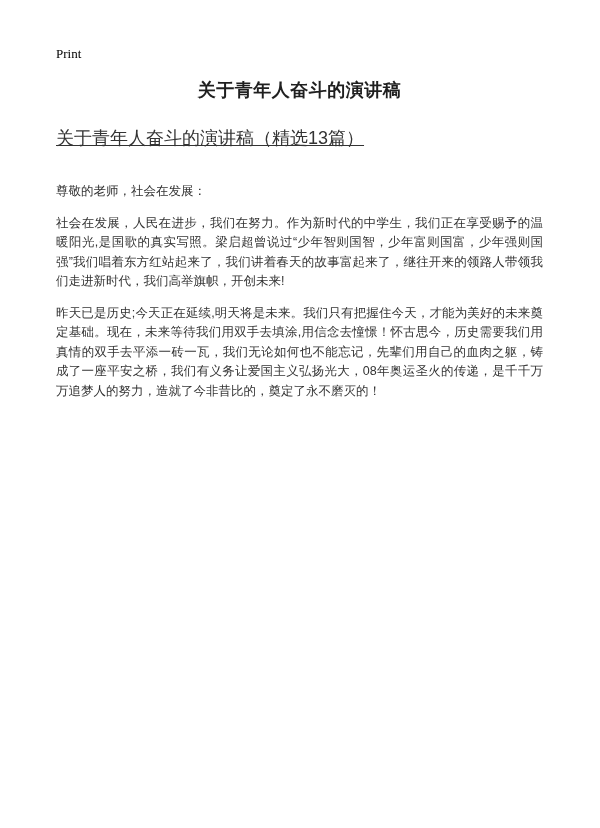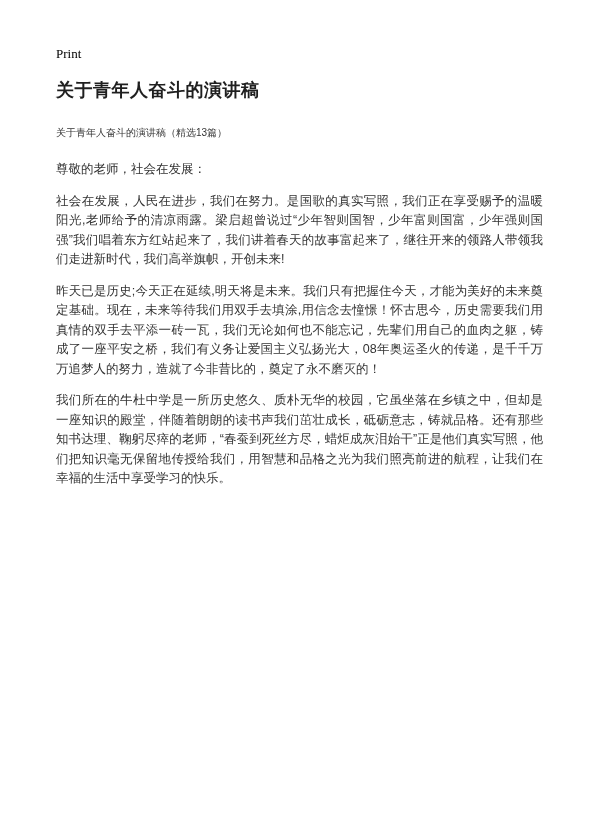--- a/index.html
+++ b/index.html
@@ -21,27 +21,29 @@
     font-family: "Liberation Serif", "DejaVu Serif", serif;
     font-size: 13px;
     color: #000000;
     display: inline-block;
     cursor: pointer;
   }
   .doc-title {
     font-size: 18px;
     font-weight: 700;
     color: #1f1f1f;
+    text-align: center;
     margin: 16px 0 24px 0;
     letter-spacing: 0.5px;
   }
   .doc-subtitle {
-    font-size: 10px;
+    font-size: 18px;
     color: #333333;
-    margin: 0 0 20px 0;
+    margin: 0 0 32px 0;
+    text-decoration: underline;
   }
   .section-heading {
     font-size: 13.5px;
     font-weight: 700;
     color: #141414;
     margin: 0 0 17px 0;
   }
   .article p {
     font-size: 12.5px;
     line-height: 1.56;
@@ -58,17 +60,16 @@
 <div class="page">
   <span class="print-label">Print</span>
 
   <h1 class="doc-title">关于青年人奋斗的演讲稿</h1>
 
   <p class="doc-subtitle">关于青年人奋斗的演讲稿（精选13篇）</p>
 
 
   <div class="article">
       <p>尊敬的老师，社会在发展：</p>
-      <p>社会在发展，人民在进步，我们在努力。是国歌的真实写照，我们正在享受赐予的温暖阳光,老师给予的清凉雨露。梁启超曾说过“少年智则国智，少年富则国富，少年强则国强”我们唱着东方红站起来了，我们讲着春天的故事富起来了，继往开来的领路人带领我们走进新时代，我们高举旗帜，开创未来!</p>
+      <p>社会在发展，人民在进步，我们在努力。作为新时代的中学生，我们正在享受赐予的温暖阳光,是国歌的真实写照。梁启超曾说过“少年智则国智，少年富则国富，少年强则国强”我们唱着东方红站起来了，我们讲着春天的故事富起来了，继往开来的领路人带领我们走进新时代，我们高举旗帜，开创未来!</p>
       <p>昨天已是历史;今天正在延续,明天将是未来。我们只有把握住今天，才能为美好的未来奠定基础。现在，未来等待我们用双手去填涂,用信念去憧憬！怀古思今，历史需要我们用真情的双手去平添一砖一瓦，我们无论如何也不能忘记，先辈们用自己的血肉之躯，铸成了一座平安之桥，我们有义务让爱国主义弘扬光大，08年奥运圣火的传递，是千千万万追梦人的努力，造就了今非昔比的，奠定了永不磨灭的！</p>
-      <p>我们所在的牛杜中学是一所历史悠久、质朴无华的校园，它虽坐落在乡镇之中，但却是一座知识的殿堂，伴随着朗朗的读书声我们茁壮成长，砥砺意志，铸就品格。还有那些知书达理、鞠躬尽瘁的老师，“春蚕到死丝方尽，蜡炬成灰泪始干”正是他们真实写照，他们把知识毫无保留地传授给我们，用智慧和品格之光为我们照亮前进的航程，让我们在幸福的生活中享受学习的快乐。</p>
     </div>
 </div>
 
 </body></html>

